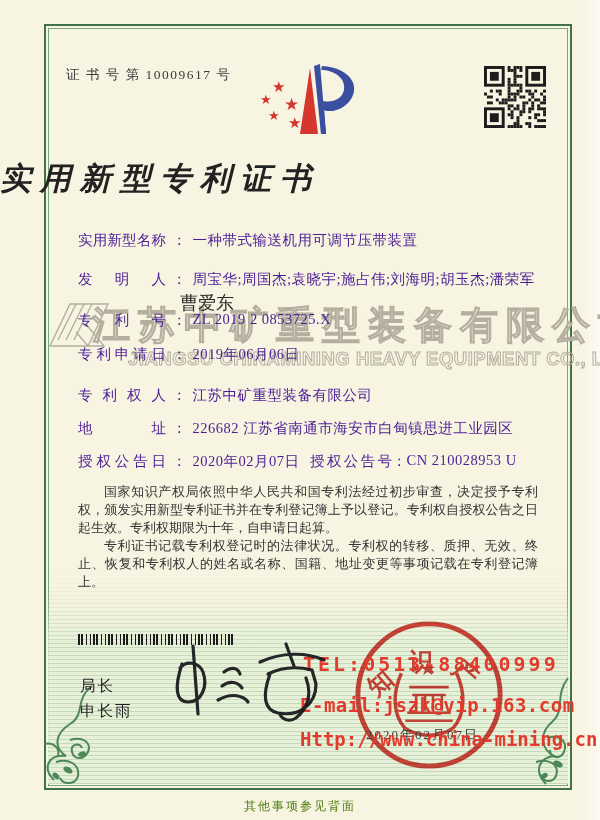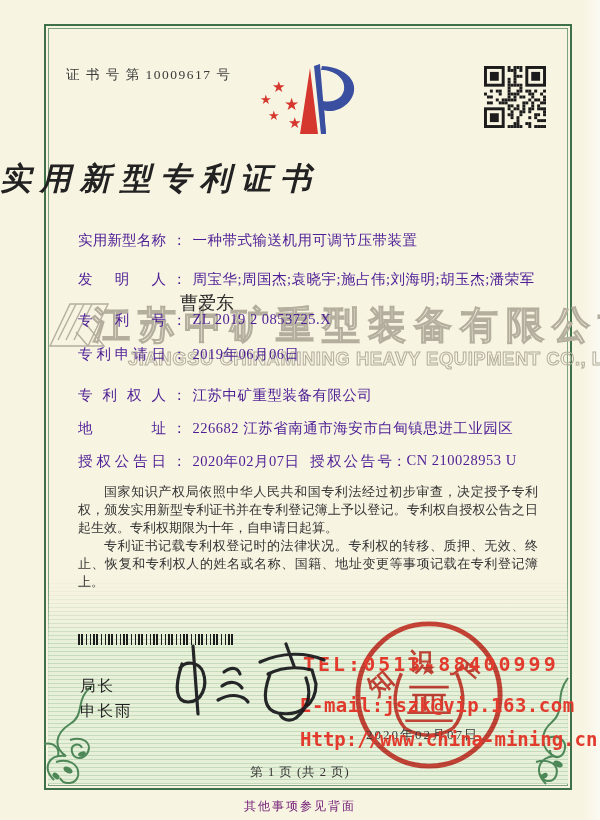--- a/index.html
+++ b/index.html
@@ -51,21 +51,21 @@
   .seal-date{position:absolute;left:366px;top:726px;z-index:5;font-size:13px;color:#3c3c3c;
              letter-spacing:2px;white-space:nowrap;}
   .contact{position:absolute;z-index:6;font-family:"DejaVu Sans Mono",monospace;font-weight:bold;
            color:#e23b2e;white-space:nowrap;}
   .contact.tel{left:303px;top:652px;font-size:20px;letter-spacing:3px;}
   .contact.email{left:300px;top:694px;font-size:19px;letter-spacing:.5px;}
   .contact.web{left:300px;top:728px;font-size:19px;letter-spacing:0;}
   .page-footer{position:absolute;left:0;top:764px;width:100%;text-align:center;font-size:12.5px;
                color:#333;z-index:3;letter-spacing:1px;}
   .back-note{position:absolute;left:0;top:798px;width:100%;text-align:center;font-size:12px;
-             color:#701a75;letter-spacing:2px;}
+             color:#4d7c0f;letter-spacing:2px;}
   .orn{position:absolute;z-index:2;}
   .orn.bl{left:34px;top:684px;} .orn.br{left:518px;top:676px;}
 </style>
 </head>
 <body>
 
 <div class="page">
 
   <div class="guilloche"></div>
   <div class="frame"></div>
@@ -362,16 +362,15 @@
         <path d="M30,62 C42,58 50,66 46,76 C42,84 32,82 32,74"></path>
         <path d="M18,86 C30,82 42,88 38,100 C34,108 24,106 22,98"></path>
       </g>
       <g fill="#4e8757">
         <ellipse cx="40" cy="88" rx="5" ry="3" transform="rotate(25 40 88)"></ellipse>
         <ellipse cx="26" cy="100" rx="4" ry="2.5" transform="rotate(-30 26 100)"></ellipse>
       </g>
     </svg>
   </div>
 
-  <div class="page-footer">第 1 页 (共 2 页)</div>
   <div class="back-note">其他事项参见背面</div>
 
 </div>
 
 </body></html>

